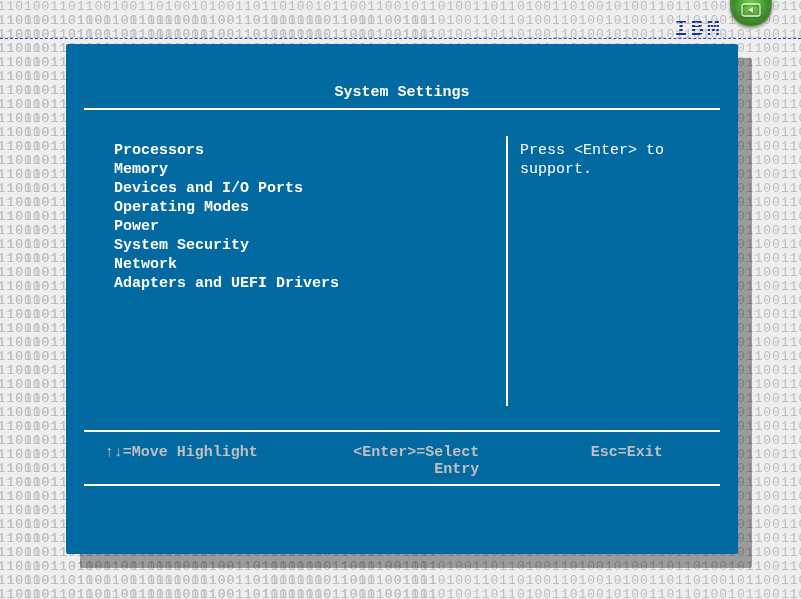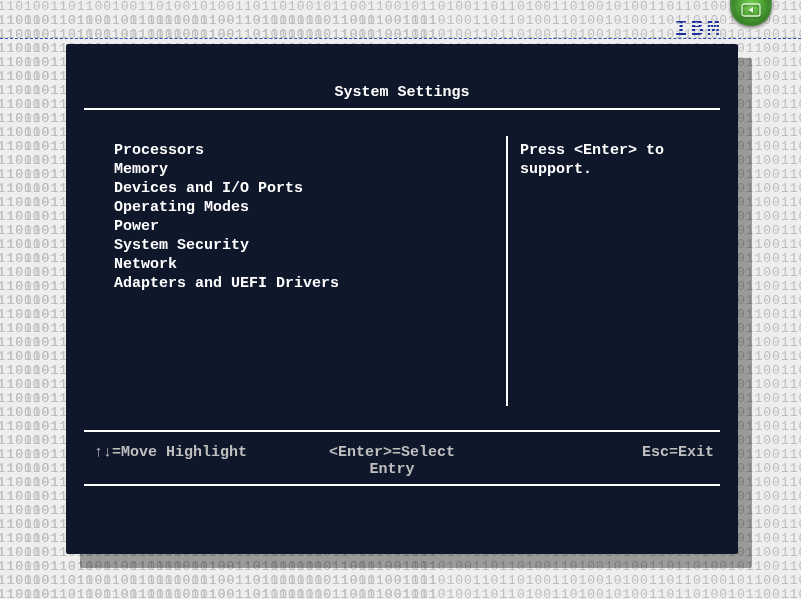--- a/index.html
+++ b/index.html
@@ -86,21 +86,21 @@
     position: absolute;
     left: 80px; top: 58px;
     width: 672px; height: 510px;
     background: rgba(0,0,0,0.35);
     border-radius: 2px;
   }
   .panel {
     position: absolute;
     left: 66px; top: 44px;
     width: 672px; height: 510px;
-    background: #0f172a;
+    background: #0369a1;
     color: #ffffff;
     border-radius: 2px;
     font-size: 15px;
   }
   .title {
     position: absolute;
     left: 0; right: 0;
     top: 40px;
     text-align: center;
     font-weight: bold;
@@ -124,32 +124,32 @@
     white-space: pre;
     cursor: pointer;
   }
   .menu-item.sel {
     background: #bfbfbf;
     color: #0a00aa;
   }
   .help {
     position:absolute;
     left: 454px; right: 40px; top: 97px;
-    color:#fff; font-weight:bold;
+    color:#fff; font-weight:normal;
     line-height: 19px;
   }
   .footer {
     position:absolute;
     left: 28px; right: 24px; top: 400px;
     color:#bfbfbf; font-weight:bold;
     display:flex;
   }
-  .footer > div { flex:1; }
-  .footer .c2{ text-align:center; padding-left:36px;}
-  .footer .c3{ text-align:right; padding-left:60px;}
+  .footer > div { flex:1;text-align:center; }
+  .footer .c2{ text-align:right; padding-left:36px;}
+  .footer .c3{ text-align:center; padding-left:60px;}
 </style>
 </head>
 <body>
 
 <div class="binbg"></div>
 <div class="topline"></div>
 
 <div class="ibm-logo"><span>IBM</span></div>
 
 <div class="kvm-tab">

